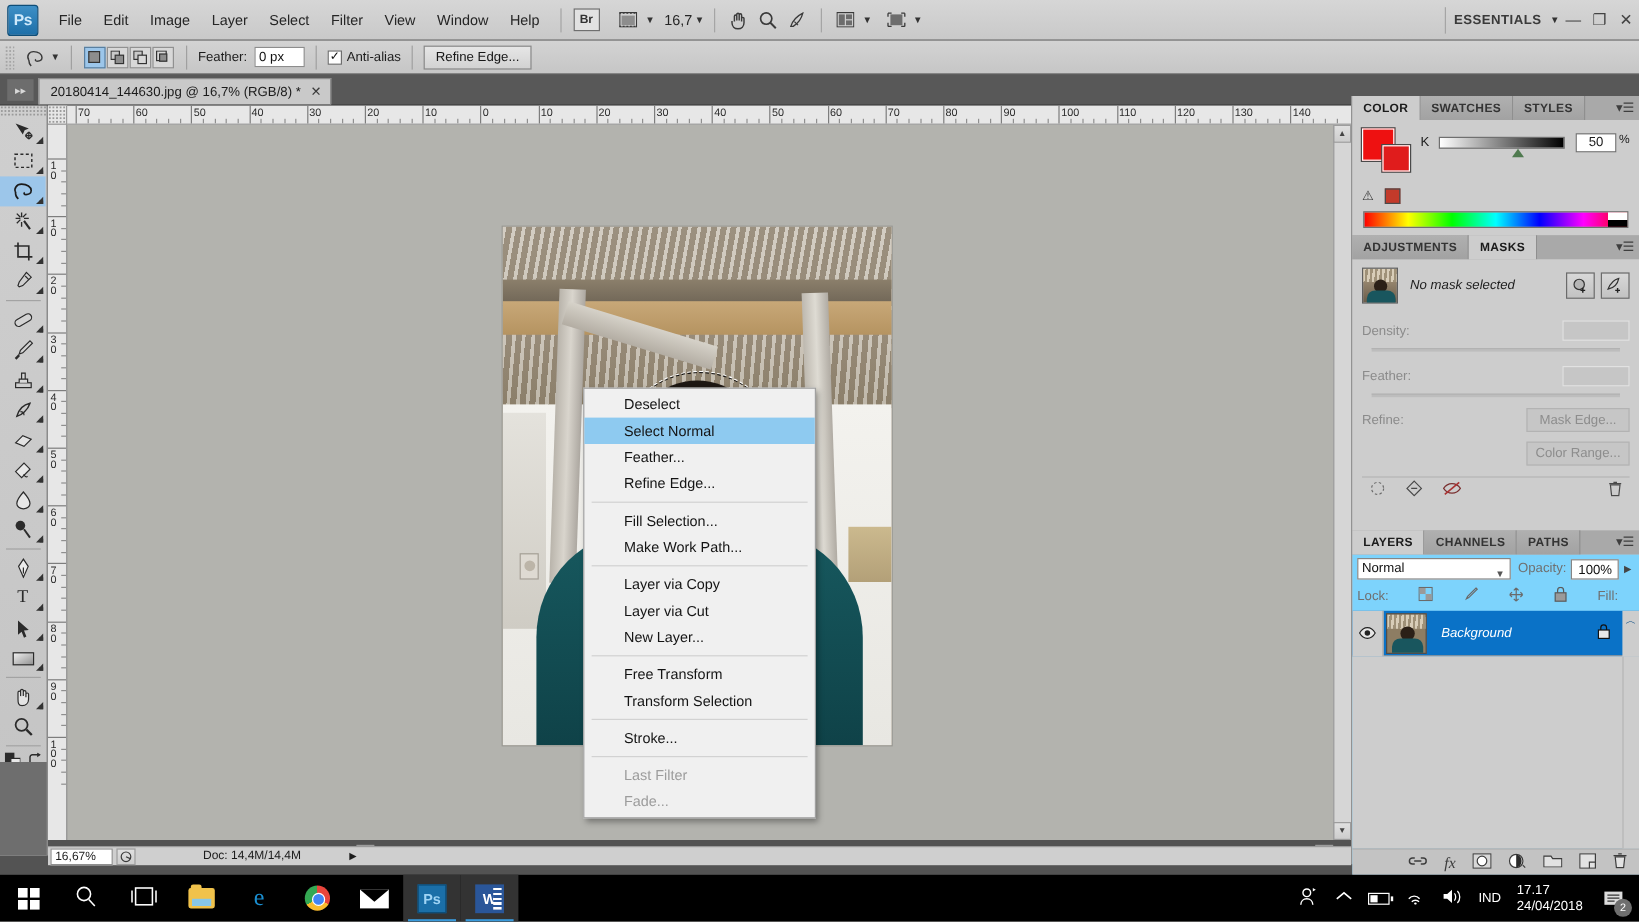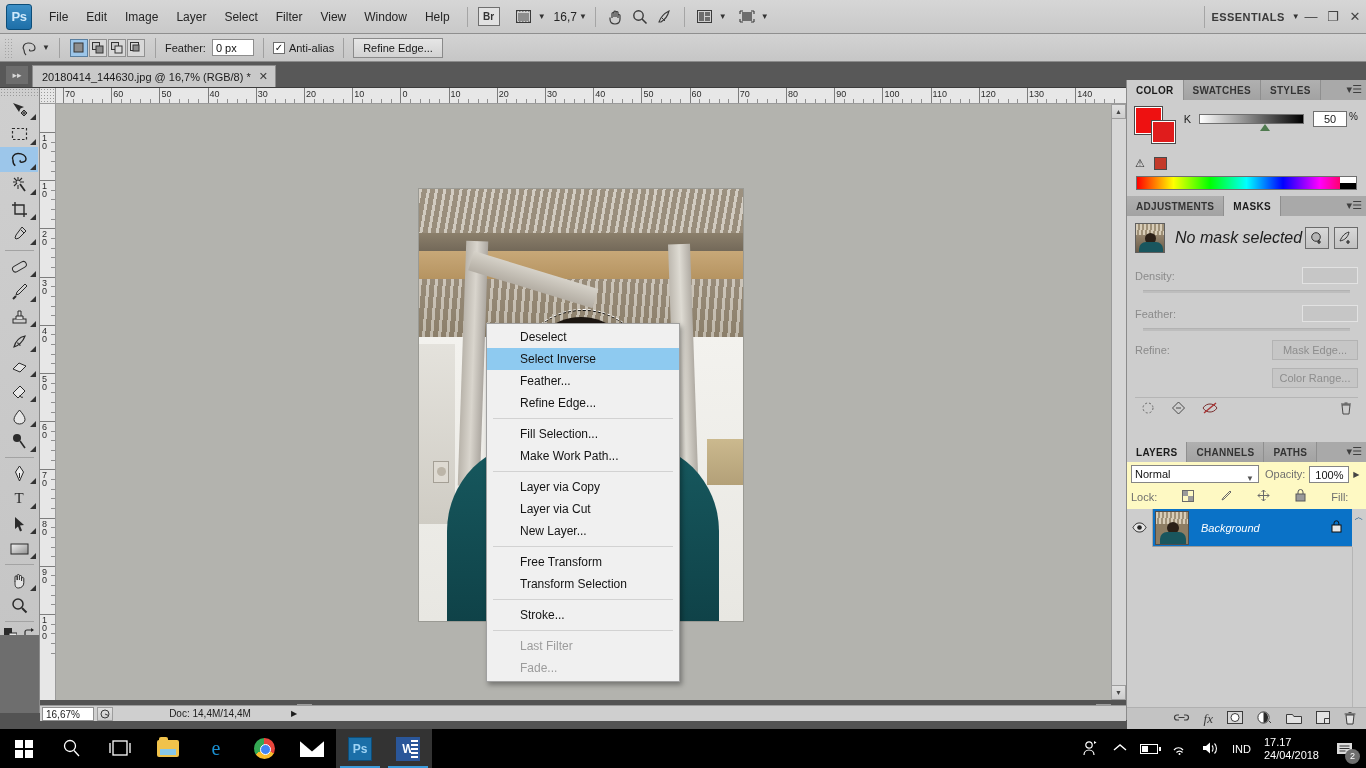--- a/index.html
+++ b/index.html
@@ -271,21 +271,21 @@
 
   
   .mask-thumb { width:30px; height:30px; overflow:hidden; border:1px solid #5f5f5f;
     background:linear-gradient(#b09e84,#6a5c49); position:relative; flex:0 0 auto;}
   .mt-roof { position:absolute; left:0; top:0; width:100%; height:40%;
     background:repeating-linear-gradient(95deg,#d8cdb8 0 2px,#9f9178 2px 4px); }
   .mt-head { position:absolute; left:9px; top:9px; width:11px; height:11px; border-radius:50%;
     background:#2b2017; }
   .mt-body { position:absolute; left:3px; top:18px; width:24px; height:12px;
     background:#19565e; border-radius:7px 7px 0 0; }
-  .no-mask { font-size:16px; font-style:italic; color:#1d1d1d; }
+  .no-mask { font-size:11px; font-style:italic; color:#1d1d1d; }
   .mask-btn { width:24px; height:22px; border:1px solid #6b6b6b;
     background:linear-gradient(#d8d8d8,#c2c2c2); display:flex; align-items:center; justify-content:center;
     font-size:11px; color:#333; }
   .msk-row { display:flex; align-items:center; margin-top:9px; }
   .msk-lbl { font-size:11px; color:#8b8b8b; width:62px; }
   .msk-field { width:56px; height:17px; background:#c6c6c6; border:1px solid #e2e2e2;
     margin-left:auto; }
   .msk-track { height:3px; background:#bdbdbd; border-top:1px solid #b2b2b2;
     margin:6px 8px 0 8px; }
   .msk-gbtn { width:86px; height:20px; border:1px solid #b3b3b3; background:#c6c6c6;
@@ -1035,21 +1035,21 @@
       </div>
     </div>
 
     <div>
       <div class="panel-tabs">
         <div class="ptab active">LAYERS</div>
         <div class="ptab">CHANNELS</div>
         <div class="ptab">PATHS</div>
         <div class="panel-menu">▾☰</div>
       </div>
-      <div style="background:#fef9c3;">
+      <div style="background:#7dd3fc;">
         <div class="lp-row1">
           <div class="blend">
             <span>Normal</span>
             <span class="chev">▼</span>
           </div>
           <span class="lp-lbl">Opacity:</span>
           <div class="opac">100%</div>
           <span style="font-size:8px;color:#444;margin-left:4px;">▶</span>
         </div>
         <div class="lp-row2">
@@ -1145,21 +1145,21 @@
                 <path d="M0.6 3h10.8M4.5 1.6h3" stroke="#3c3c3c"></path>
               </svg>
           </span>
         </div>
       </div>
     </div>
   </div>
 
   <div class="ctxmenu" id="ctxmenu">
       <div class="ctxitem">Deselect</div>
-      <div class="ctxitem sel">Select Inverse</div>
+      <div class="ctxitem sel">Select Normal</div>
       <div class="ctxitem">Feather...</div>
       <div class="ctxitem">Refine Edge...</div>
       <div class="ctxsep"></div>
       <div class="ctxitem">Fill Selection...</div>
       <div class="ctxitem">Make Work Path...</div>
       <div class="ctxsep"></div>
       <div class="ctxitem">Layer via Copy</div>
       <div class="ctxitem">Layer via Cut</div>
       <div class="ctxitem">New Layer...</div>
       <div class="ctxsep"></div>

